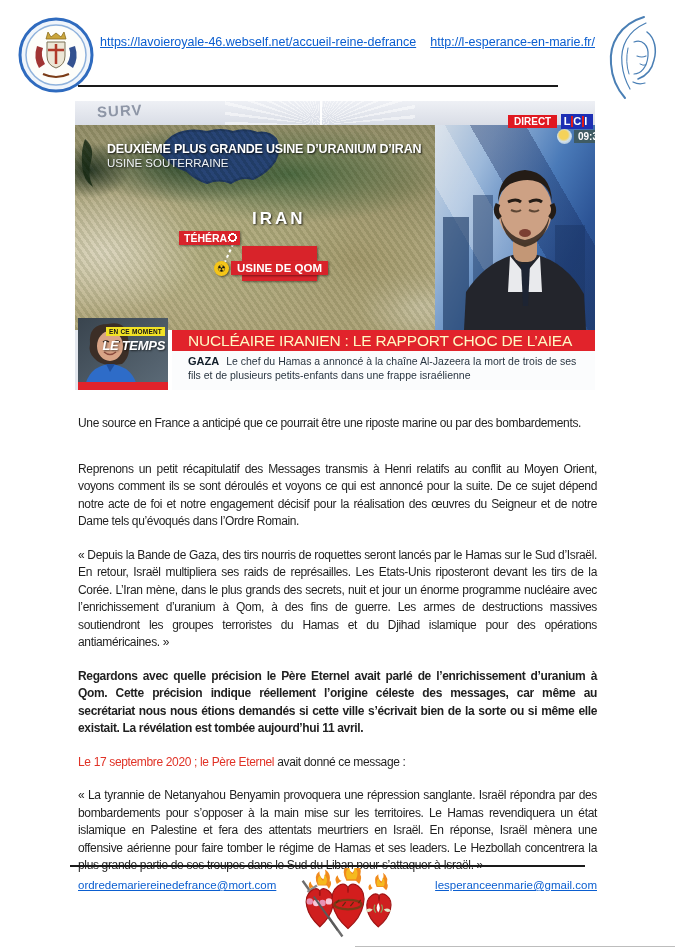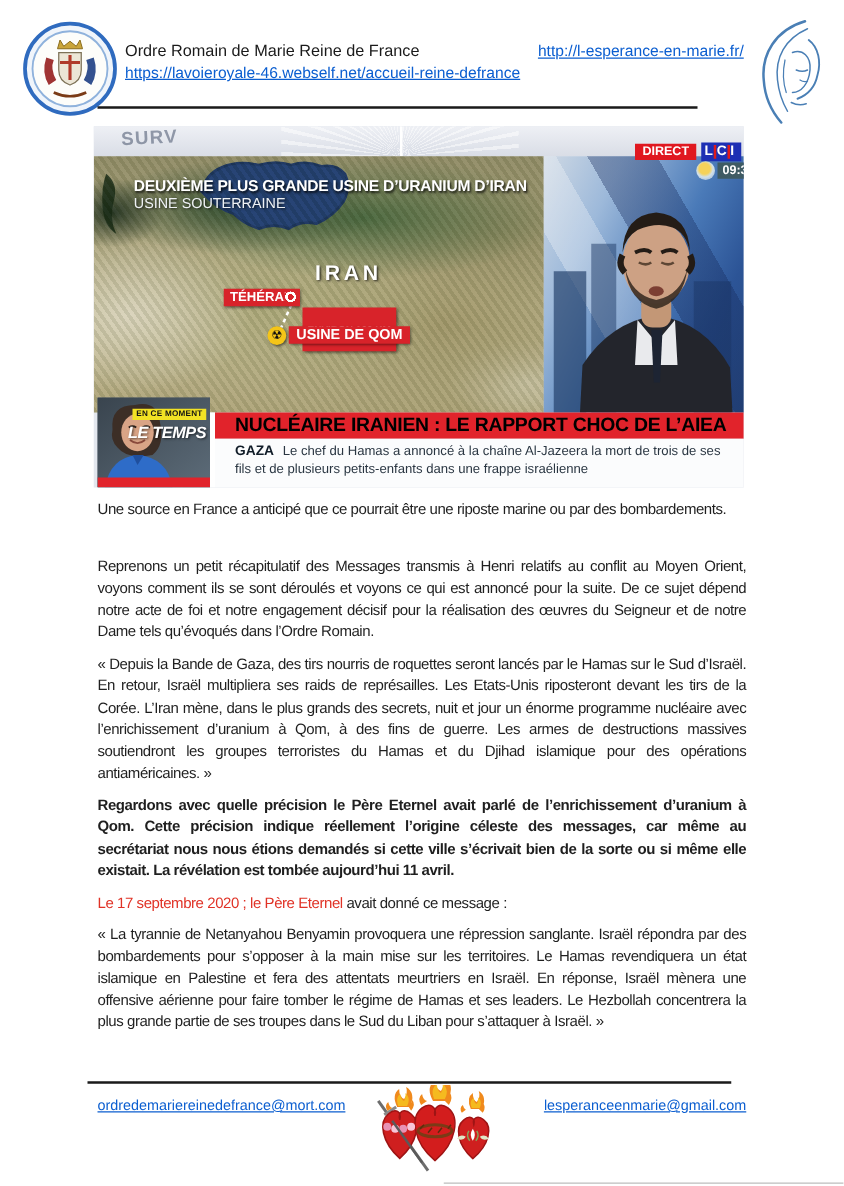--- a/index.html
+++ b/index.html
@@ -75,29 +75,29 @@
   #prog-red{position:absolute;left:0;bottom:0;width:90px;height:8px;background:#e1232b;}
   #prog-badge{position:absolute;right:3px;top:9px;background:#f2e224;color:#141414;font-size:6.5px;
       font-weight:bold;padding:1px 3px;letter-spacing:.2px;}
   .prog-line{position:absolute;right:3px;color:#fff;font-weight:bold;font-size:13px;font-style:italic;
       text-shadow:1px 1px 2px rgba(0,0,0,.6);letter-spacing:-.3px;}
   #prog-l1{top:20px;} #prog-l2{top:35px;margin-top:35px;}
 
   
   #banner-gap{left:93px;top:229px;width:4px;height:60px;background:#fff;z-index:7;}
   #banner{left:97px;top:229px;width:423px;height:21px;background:#e1232b;z-index:7;}
-  #banner-text{position:absolute;left:16px;top:0;line-height:21px;font-size:15.5px;font-weight:700;
-      color:#000000;letter-spacing:-.2px;white-space:nowrap;}
+  #banner-text{position:absolute;left:16px;top:0;line-height:21px;font-size:15.5px;font-weight:400;
+      color:#fef9c3;letter-spacing:-.2px;white-space:nowrap;}
   #ticker{left:97px;top:250px;width:423px;height:39px;background:#fbfcfd;z-index:7;}
   #ticker p{margin:3px 0 0 16px;width:390px;font-size:10.5px;line-height:14px;color:#2a3642;}
   #ticker b{color:#101c28;margin-right:7px;font-size:11px;}
 
   
   #bodytext{left:78px;top:399px;width:519px;font-size:12px;line-height:17.5px;letter-spacing:-.35px;}
-  #bodytext p{margin:0 0 8px 0;text-align:justify;}
+  #bodytext p{margin:16px 0 8px 0;text-align:justify;}
   #bodytext p.single{text-align:left;}
   #bodytext p.lead{margin-bottom:28px;}
   .red-t{color:#e03226;}
   .bold-p{font-weight:bold;}
   sup{font-size:.65em;vertical-align:super;}
 
   
   #ftr-rule{left:70px;top:865px;width:515px;height:2px;background:#1a1a1a;}
   .ftr-link{font-size:11.5px;color:#0b5ed0;text-decoration:underline;cursor:pointer;}
   #ftr-left{left:78px;top:879px;}
@@ -115,21 +115,20 @@
     <circle cx="39" cy="39" r="30" fill="#fdfdfa" stroke="#8fb2dc" stroke-width="1.5"></circle>
     <path d="M31,16 l3,5 l5,-4 l5,4 l3,-5 l2,7 h-20 z" fill="#caa53a" stroke="#8a6d1d" stroke-width=".8"></path>
     <path d="M30,26 h18 v14 q0,9 -9,12 q-9,-3 -9,-12 z" fill="#ece6d6" stroke="#7d7257" stroke-width="1"></path>
     <path d="M39,28 v20 M31,34 h16" stroke="#b03a2a" stroke-width="2.5"></path>
     <path d="M20,30 q-4,12 2,22 l6,-4 q-5,-9 -2,-16 z" fill="#a03434"></path>
     <path d="M58,30 q4,12 -2,22 l-6,-4 q5,-9 2,-16 z" fill="#33518f"></path>
     <path d="M26,58 q13,6 26,0" fill="none" stroke="#7a3b16" stroke-width="2"></path>
   </svg>
 
   <div class="abs" id="hdr-left">
-    <div class="hdr-name">Ordre Romain de Marie Reine de France</div>
     <a class="hdr-link">https://lavoieroyale-46.webself.net/accueil-reine-defrance</a>
   </div>
 
   <div class="abs" id="hdr-right">
     <a class="hdr-link">http://l-esperance-en-marie.fr/</a>
   </div>
 
   <svg class="abs" id="mary" style="left:600px;top:12px;" width="72" height="88" viewBox="0 0 72 88">
     <g fill="none" stroke="#4a7fb5" stroke-width="2" stroke-linecap="round">
       <path d="M44,5 C20,12 9,32 11,52 C12,68 18,78 25,86"></path>

